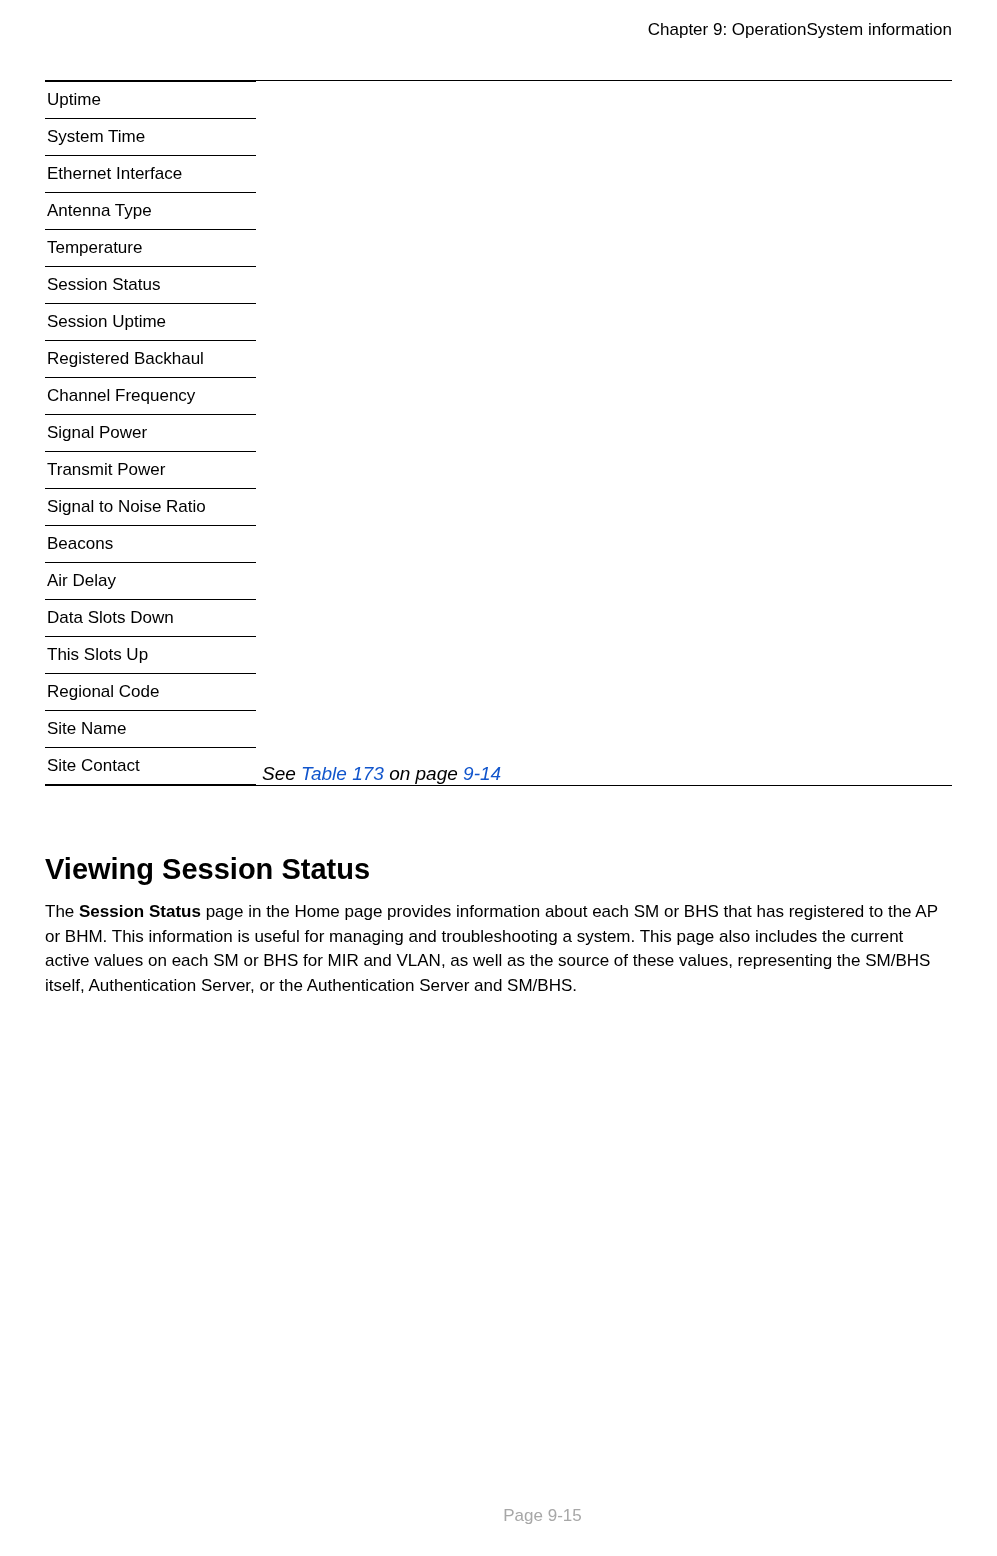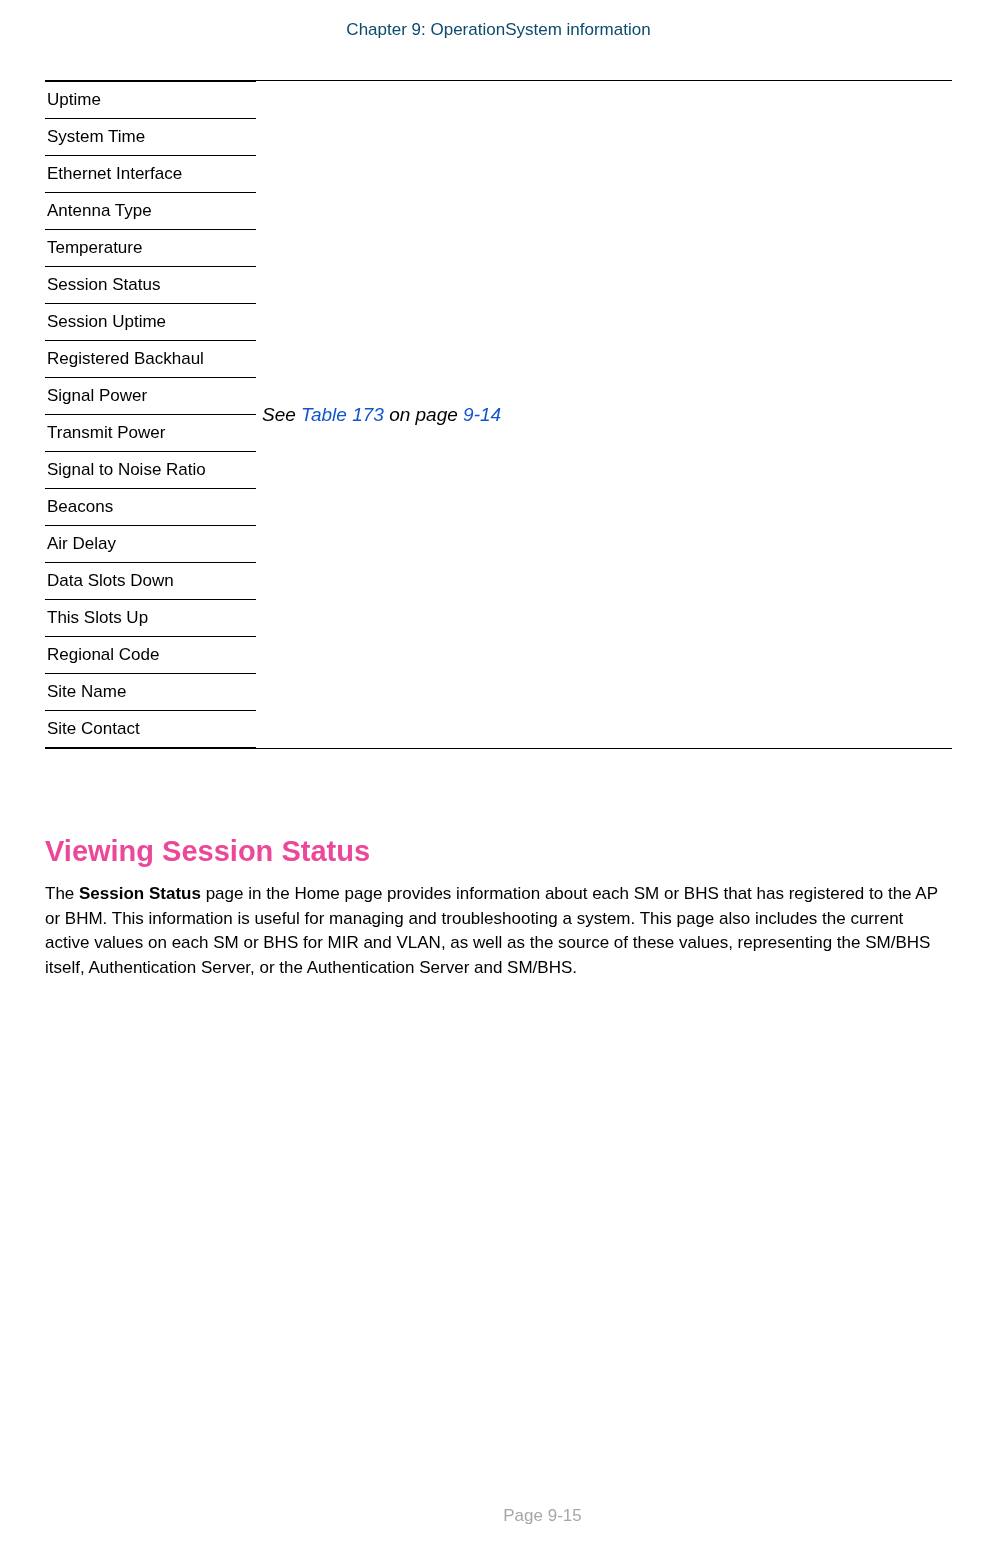--- a/index.html
+++ b/index.html
@@ -11,28 +11,28 @@
     color: #000;
     background: #fff;
     position: relative;
   }
   .page {
     box-sizing: border-box;
     padding: 20px 45px 0 45px;
   }
   .header-row {
     display: flex;
-    justify-content: center;
+    justify-content: flex-end;
     font-size: 17px;
-    color: #0c4a6e;
+    color: #000000;
     margin-bottom: 40px;
   }
   .table-area {
     display: flex;
-    align-items: center;
+    align-items: flex-end;
     border-collapse: collapse;
   }
   .attr-col {
     width: 211px;
   }
   .attr-cell {
     font-size: 17px;
     color: #000;
     padding: 8px 2px;
     border-top: 1px solid #000;
@@ -57,22 +57,22 @@
     height: 0;
     width: 100%;
   }
   .link-blue {
     color: #1155cc;
   }
   .heading-blue {
     font-family: Arial, Helvetica, sans-serif;
     font-size: 29px;
     font-weight: bold;
-    color: #ec4899;
-    margin-top: 86px;
+    color: #000000;
+    margin-top: 67px;
     margin-bottom: 14px;
   }
   .para {
     font-size: 17px;
     color: #000;
     line-height: 1.45;
   }
   .para b {
     font-weight: bold;
   }
@@ -102,20 +102,21 @@
   <div class="table-area">
     <div class="attr-col">
       <div class="attr-cell">Uptime</div>
       <div class="attr-cell">System Time</div>
       <div class="attr-cell">Ethernet Interface</div>
       <div class="attr-cell">Antenna Type</div>
       <div class="attr-cell">Temperature</div>
       <div class="attr-cell">Session Status</div>
       <div class="attr-cell">Session Uptime</div>
       <div class="attr-cell">Registered Backhaul</div>
+      <div class="attr-cell">Channel Frequency</div>
       <div class="attr-cell">Signal Power</div>
       <div class="attr-cell">Transmit Power</div>
       <div class="attr-cell">Signal to Noise Ratio</div>
       <div class="attr-cell">Beacons</div>
       <div class="attr-cell">Air Delay</div>
       <div class="attr-cell">Data Slots Down</div>
       <div class="attr-cell">This Slots Up</div>
       <div class="attr-cell">Regional Code</div>
       <div class="attr-cell">Site Name</div>
       <div class="attr-cell">Site Contact</div>

